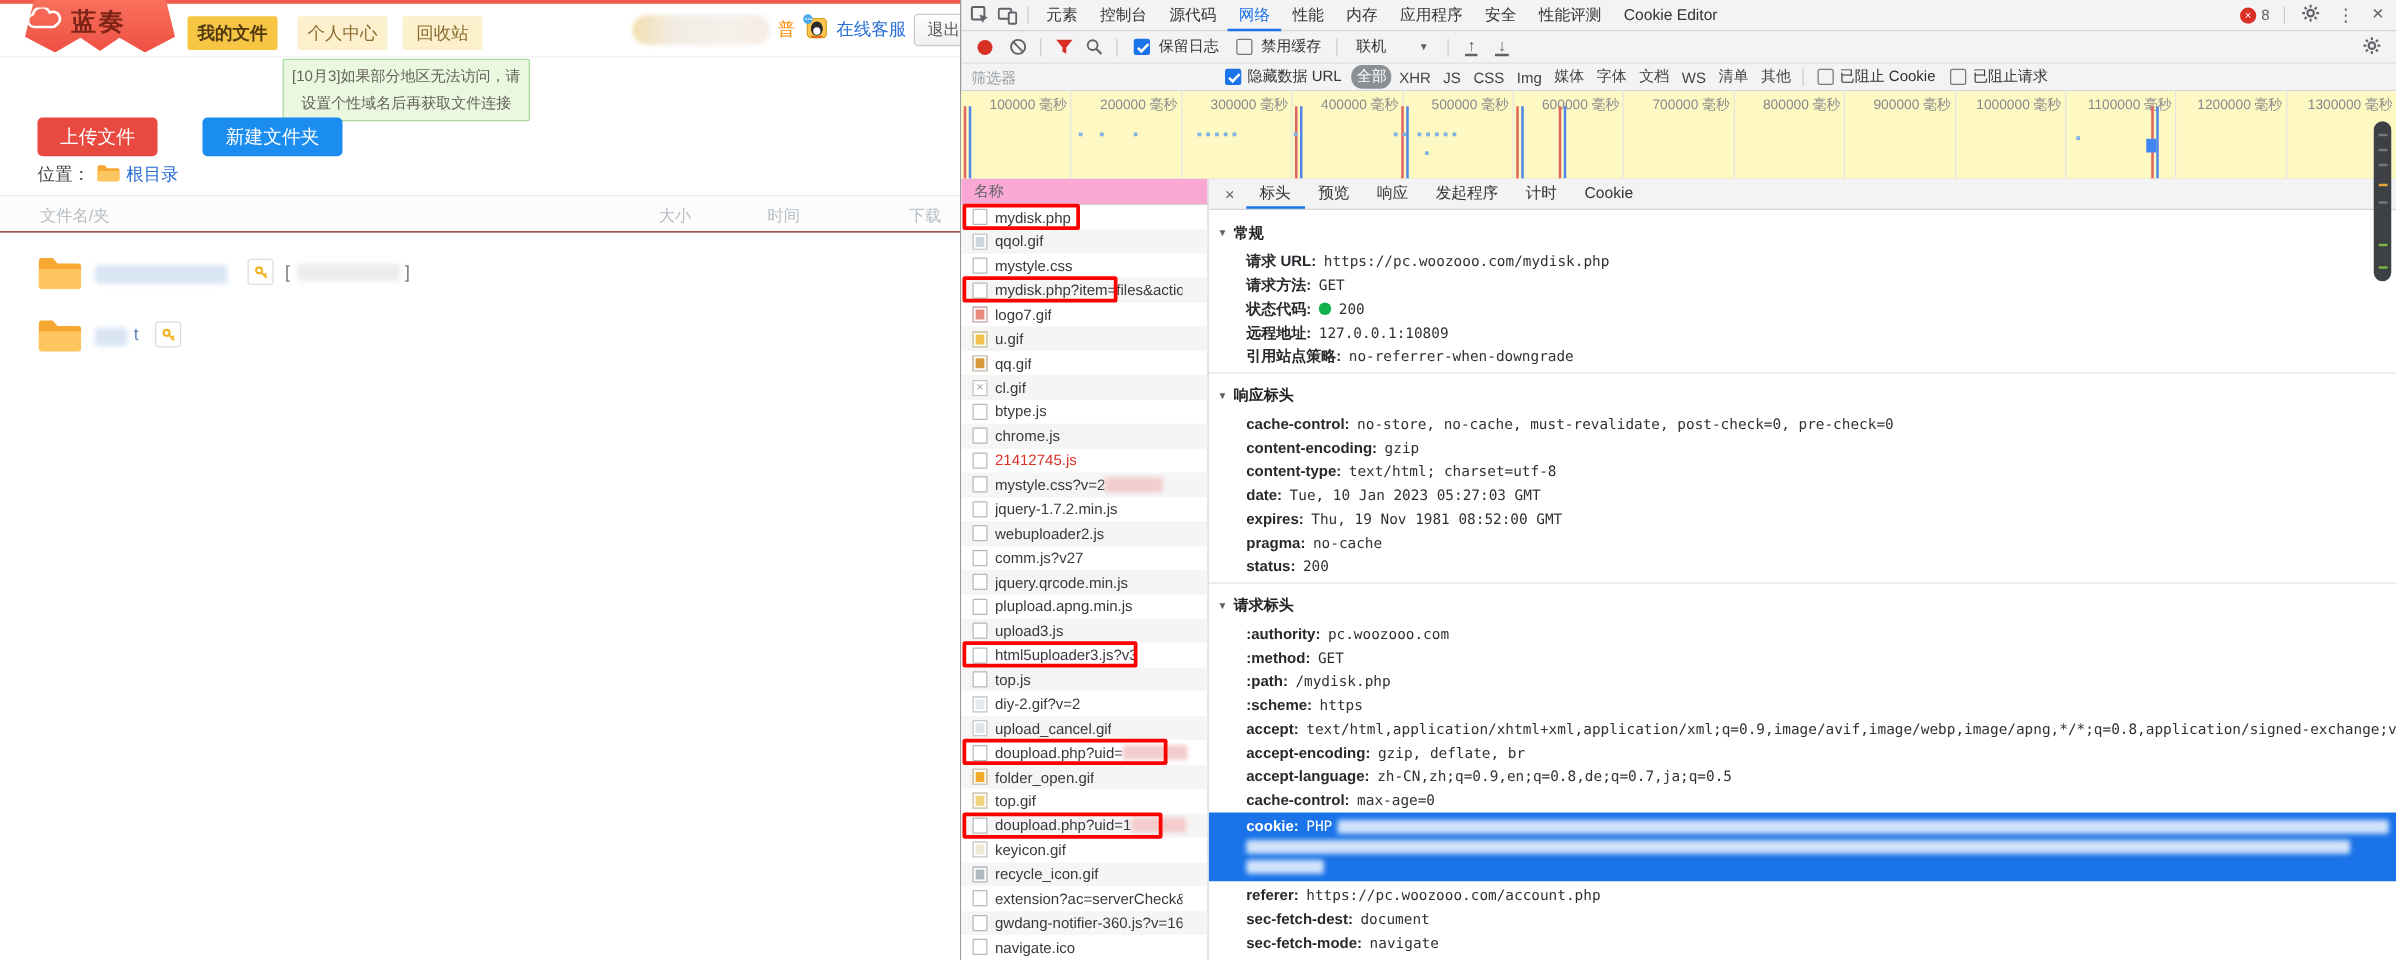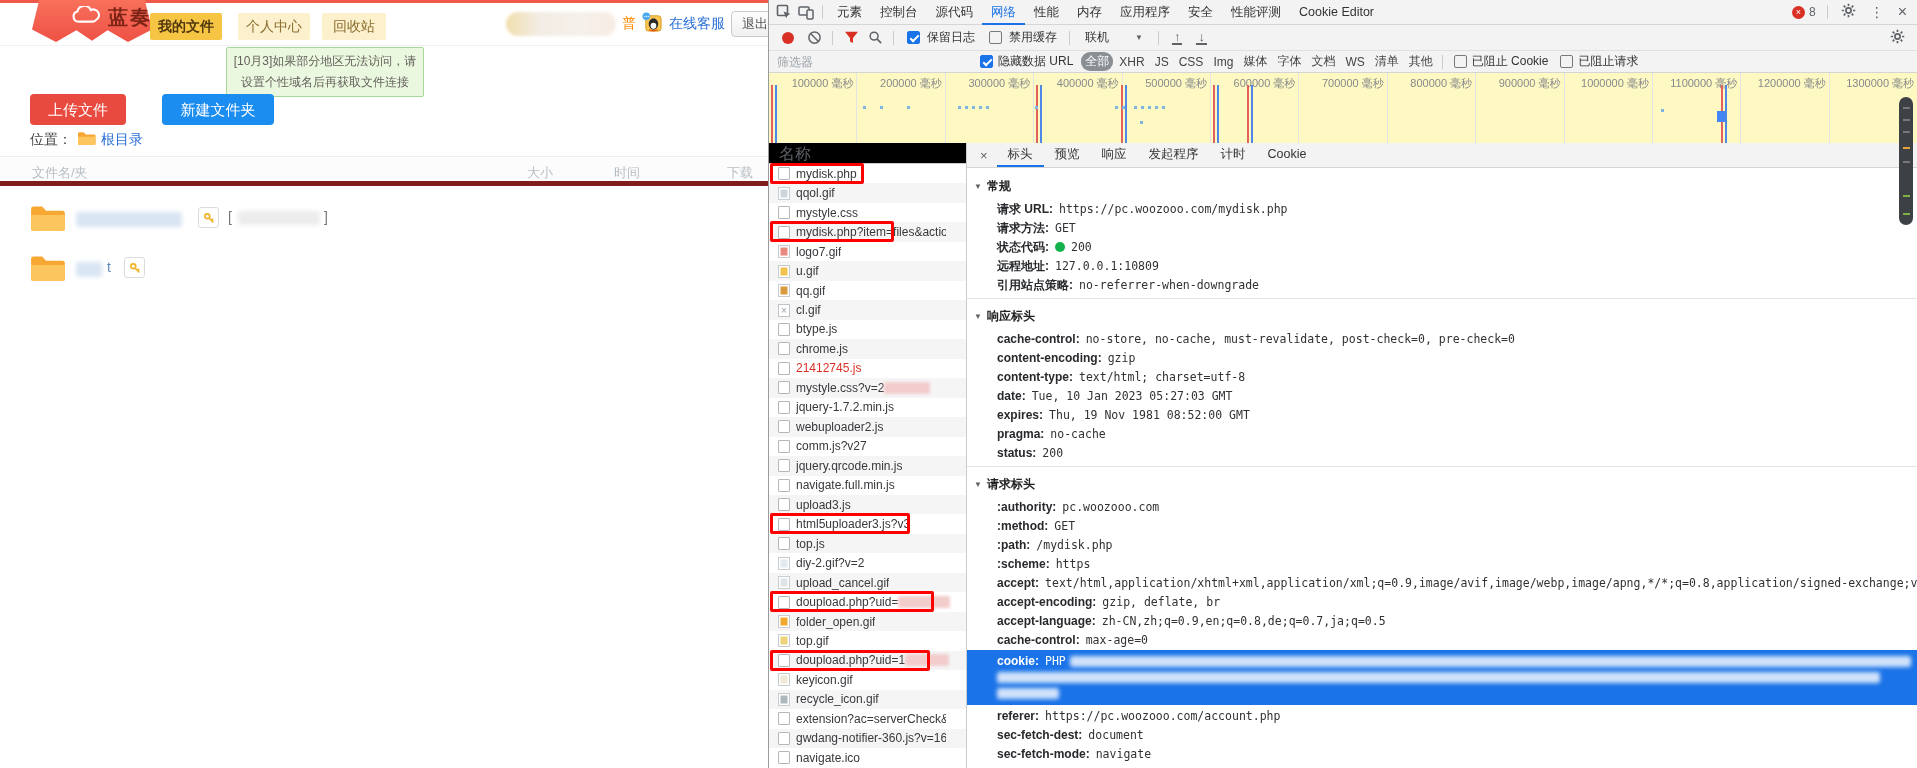--- a/index.html
+++ b/index.html
@@ -1,24 +1,24 @@
 <!DOCTYPE html>
 <html><head>
 <meta charset="utf-8">
 <style>
   html,body{margin:0;padding:0;background:#e9e9e9}
   .stage{position:relative;width:1917px;height:768px;background:#fff;overflow:hidden;
          font-family:"Liberation Sans",sans-serif;-webkit-font-smoothing:antialiased}
   
   .lz{position:absolute;left:0;top:0;width:768px;height:768px;background:#fff}
   .lz-topline{position:absolute;left:0;top:0;width:768px;height:3px;background:#f0584a}
-  .lz-logo{position:absolute;left:32px;top:0;width:120px;height:42px;
+  .lz-logo{position:absolute;left:20px;top:0;width:120px;height:42px;
     background:linear-gradient(180deg,#f8705b,#ee5144);
     clip-path:polygon(6% 0,94% 0,100% 70%,80% 100%,63% 72%,50% 97%,37% 72%,20% 100%,0 70%);
-    display:flex;align-items:center;justify-content:flex-end;gap:5px;padding-bottom:7px;box-sizing:border-box}
+    display:flex;align-items:center;justify-content:flex-start;gap:5px;padding-bottom:7px;box-sizing:border-box}
   .lz-logo b{font-size:20px;color:#7d2417;letter-spacing:2px}
   .lz-tab{position:absolute;top:13px;height:27px;line-height:27px;text-align:center;font-size:14px;
     background:#fdf1cd;color:#8a6d2f;border-radius:2px;cursor:pointer}
   .lz-tab.on{background:#f6c544;color:#51380e;font-weight:bold}
   .lz-user{position:absolute;left:506px;top:11px;height:26px;display:flex;align-items:center;gap:6px;white-space:nowrap}
   .ublob{width:110px;height:24px;border-radius:12px;filter:blur(1.5px);
     background:linear-gradient(90deg,#f2dfae,#f2ece4 30%,#f5f0ea 70%,#f7ece4)}
   .ulevel{color:#ff8a00;font-size:14px}
   .usvc{color:#2a6fd6;font-size:14px;text-decoration:none}
   .uquit{border:1px solid #c9c9c9;border-radius:4px;background:linear-gradient(#fdfdfd,#f0f0f0);
@@ -26,21 +26,21 @@
   .lz-hline{position:absolute;left:0;top:45px;width:768px;height:1px;background:#f1f1f1}
   .lz-notice{position:absolute;left:226px;top:47px;width:198px;background:#e9f8df;border:1px solid #a8d79a;
     border-radius:2px;color:#66615c;font-size:12px;line-height:1.75;text-align:center;padding:3px 6px;box-sizing:border-box}
   .lz-btn{position:absolute;top:94px;height:31px;line-height:31px;text-align:center;color:#fff;
     font-size:15px;border-radius:4px;cursor:pointer}
   .b-up{left:30px;width:96px;background:#e94a3f}
   .b-nf{left:162px;width:112px;background:#1b8cf0}
   .lz-loc{position:absolute;left:30px;top:131px;display:flex;align-items:center;gap:5px;font-size:14px;color:#444}
   .lz-loc a{color:#2a6fd6;text-decoration:none}
   .lz-thead{position:absolute;left:0;top:156px;width:768px;height:30px;background:#fcfcfc;
-    border-top:1px solid #ededed;border-bottom:5px solid #7f1d1d;box-sizing:border-box;
+    border-top:1px solid #ededed;border-bottom:1px solid #7f1d1d;box-sizing:border-box;
     font-size:13px;color:#b7bec4}
   .lz-thead span{position:absolute;top:7px}
   .lz-row{position:absolute;left:0;width:768px;height:46px}
   .fblob{position:absolute;height:15px;border-radius:3px;background:#d9e5f3;filter:blur(2px)}
   .keybox{position:absolute;width:21px;height:21px;border:1px solid #dcdcdc;border-radius:3px;background:#fff;
     display:flex;align-items:center;justify-content:center;box-sizing:border-box}
   .brk{position:absolute;font-size:14px;color:#777}
   .wblob{position:absolute;height:14px;border-radius:3px;background:#ececec;filter:blur(2px)}
   .rowt{position:absolute;font-size:14px;color:#5d87b8}
   
@@ -75,22 +75,22 @@
   .pill{padding:1px 4px;font-size:12px;color:#444;border-radius:9px;white-space:nowrap;cursor:pointer}
   .pill.sel{background:#8a8f94;color:#fff}
   .timeline{position:relative;height:70px;background:#fef9c3;border-bottom:5px solid #a3a3a3;display:flex;overflow:hidden}
   .tl-cell{width:88.4px;flex:none;border-right:1px solid #e4e4e4;box-sizing:border-box;
     font-size:11px;color:#86898c;text-align:right;padding:3px 3px 0 0;white-space:nowrap;overflow:hidden}
   .tl-line{position:absolute;top:12px;height:58px;width:2px;border-left:2px solid #e4625e;border-right:2px solid #4f87e8}
   .tl-dot{position:absolute;width:3px;height:3px;background:#7fb3e3}
   .tl-marker{position:absolute;width:8px;height:11px;background:#4285f4}
   .netlist{position:absolute;left:0;top:143px;width:198px;bottom:0;background:#fff;
     border-right:1px solid #ccc;box-sizing:border-box;overflow:hidden}
-  .nl-head{height:21px;line-height:21px;background:#000000;border-bottom:1px solid #ccc;
-    font-size:16px;color:#5f6368;padding-left:10px;box-sizing:border-box}
+  .nl-head{height:21px;line-height:21px;background:#f9a8d4;border-bottom:1px solid #ccc;
+    font-size:12px;color:#5f6368;padding-left:10px;box-sizing:border-box}
   .req{height:19.48px;display:flex;align-items:center;font-size:12px;color:#38383d;position:relative}
   .req:nth-of-type(even){background:#f5f5f5}
   .req .nm{white-space:nowrap;overflow:hidden;max-width:150px;flex:none}
   .req.err .nm{color:#d93025}
   .ic{width:12px;height:13px;margin:0 6px 0 9px;flex:none;box-sizing:border-box;background:#fff}
   .ic.doc{border:1px solid #b4b7bc;border-radius:1px}
   .ic.img{border:1px solid #c8ccd1;box-shadow:inset 0 0 0 1.5px #fff}
   .ic.broken{border:1px solid #c0c3c8;position:relative}
   .ic.broken::after{content:"×";position:absolute;inset:0;font-size:10px;line-height:11px;text-align:center;color:#9aa0a6}
   .annot{display:none;position:absolute;left:1px;top:-1px;height:21px;border:3px solid #f00;
@@ -489,21 +489,21 @@
           </div>
 
           <div class="req">
             <span class="ic doc"></span>
             <span class="nm">jquery.qrcode.min.js</span>
 
           </div>
 
           <div class="req">
             <span class="ic doc"></span>
-            <span class="nm">navigate.full.min.js</span>
+            <span class="nm">plupload.apng.min.js</span>
 
           </div>
 
           <div class="req">
             <span class="ic doc"></span>
             <span class="nm">upload3.js</span>
 
           </div>
 
           <div class="req box">

